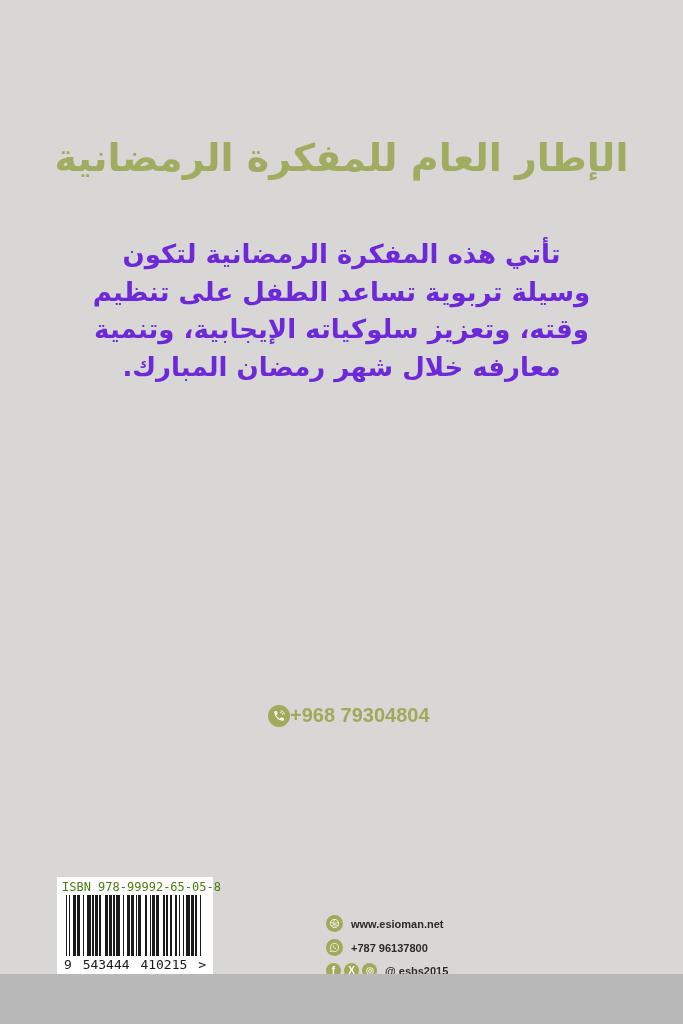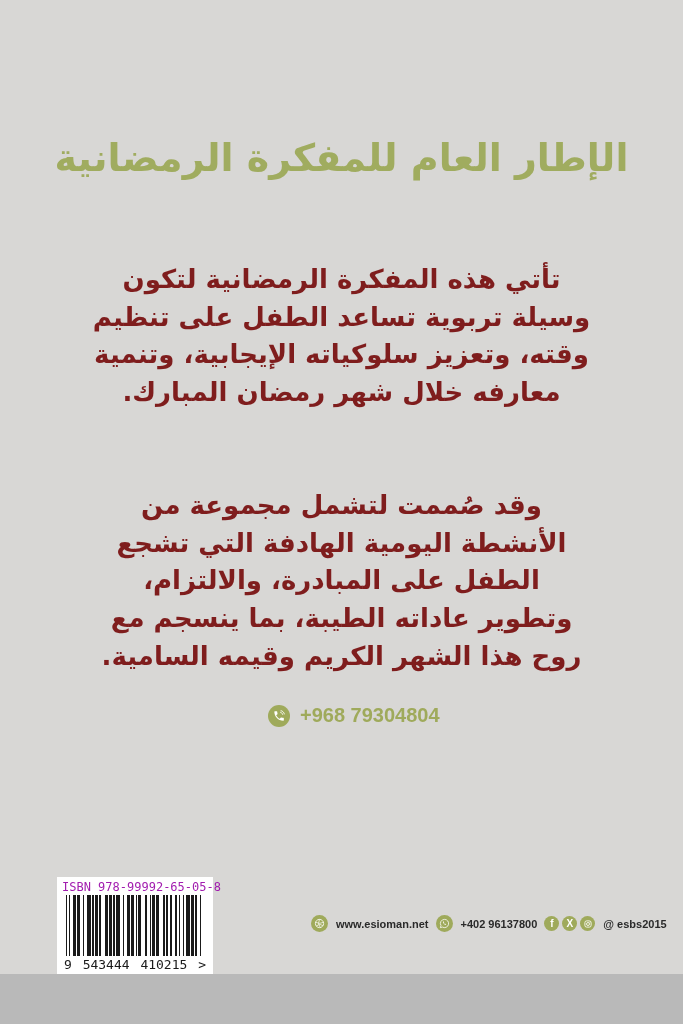--- a/index.html
+++ b/index.html
@@ -16,31 +16,31 @@
     position:absolute;top:136px;left:0;right:0;
     text-align:center;direction:rtl;
     font-size:38px;font-weight:bold;
     color:#a0ac5f;white-space:nowrap;
     letter-spacing:-0.5px;
   }
   .body-par{
     position:absolute;left:92px;right:92px;
     text-align:center;direction:rtl;
     font-size:26px;font-weight:bold;
-    line-height:1.45;color:#7f1d1d;margin-top:25px;
+    line-height:1.45;color:#6d28d9;
   }
   .par-1{top:236px;}
   .par-2{top:462px;}
 
   
   .contact-block{
     position:absolute;left:268px;top:704px;
     display:flex;flex-direction:column;gap:10px;
   }
-  .contact-row{display:flex;align-items:center;gap:10px;}
+  .contact-row{display:flex;align-items:center;gap:0;}
   .contact-text{
     font-size:20px;font-weight:bold;color:#9faa5b;
     font-family:"Liberation Sans", sans-serif;
   }
   .icon-circle{
     width:22px;height:22px;border-radius:50%;
     background:#9faa5b;display:flex;align-items:center;justify-content:center;
     flex:0 0 auto;
   }
   .icon-rsquare{
@@ -51,21 +51,21 @@
   .icon-circle svg,.icon-rsquare svg{display:block;}
 
   
   .barcode-box{
     position:absolute;left:57px;top:877px;width:156px;height:99px;
     background:#ffffff;box-sizing:border-box;padding:3px 5px 4px;
     display:flex;flex-direction:column;
   }
   .isbn-label{
     font-family:"DejaVu Sans Mono", monospace;
-    font-size:12px;color:#a21caf;text-align:center;
+    font-size:12px;color:#4d7c0f;text-align:center;
     white-space:nowrap;letter-spacing:0px;
   }
   .bars{flex:1;display:flex;align-items:stretch;margin:1px 4px 0;}
   .bars span{display:block;}
   .bars .bar{background:#1a1a1a;}
   .barcode-digits{
     font-family:"DejaVu Sans Mono", monospace;
     font-size:13px;color:#1a1a1a;
     display:flex;justify-content:space-between;
     padding:0 2px;margin-top:1px;
@@ -78,22 +78,22 @@
   .publisher-name-ar{
     font-size:12px;font-weight:bold;color:#b6935e;
     direction:rtl;line-height:1.1;margin-top:1px;
   }
   .publisher-name-en{
     font-size:5px;font-weight:bold;color:#b6935e;
     letter-spacing:0.4px;font-family:"Liberation Sans", sans-serif;
   }
 
   .footer-contacts{
-    position:absolute;left:311px;top:915px;
-    display:flex;gap:7px;
+    position:absolute;left:326px;top:915px;
+    display:flex;flex-direction:column;gap:7px;
   }
   .fc-row{display:flex;align-items:center;gap:8px;}
   .fc-text{
     font-size:11px;font-weight:bold;color:#2a2a2a;
     font-family:"Liberation Sans", sans-serif;white-space:nowrap;
   }
   .mini-circle{
     width:17px;height:17px;border-radius:50%;
     background:#9faa5b;display:flex;align-items:center;justify-content:center;
     flex:0 0 auto;
@@ -107,21 +107,20 @@
 </style>
 </head>
 <body>
 
 <div class="page">
 
   <div class="book-title">الإطار العام للمفكرة الرمضانية</div>
 
   <div class="body-par par-1">تأتي هذه المفكرة الرمضانية لتكون وسيلة تربوية تساعد الطفل على تنظيم وقته، وتعزيز سلوكياته الإيجابية، وتنمية معارفه خلال شهر رمضان المبارك.</div>
 
-  <div class="body-par par-2">وقد صُممت لتشمل مجموعة من الأنشطة اليومية الهادفة التي تشجع الطفل على المبادرة، والالتزام، وتطوير عاداته الطيبة، بما ينسجم مع روح هذا الشهر الكريم وقيمه السامية.</div>
 
   <div class="contact-block">
     <div class="contact-row">
       <span class="icon-circle">
         <svg width="14" height="14" viewBox="0 0 24 24">
           <path d="M7.1 10.6c1.3 2.6 3.5 4.8 6.1 6.1l2-2c.25-.25.62-.33.95-.22 1 .33 2.1.52 3.25.52.5 0 .9.4.9.9v3.2c0 .5-.4.9-.9.9C10.8 20 4 13.2 4 4.7c0-.5.4-.9.9-.9h3.2c.5 0 .9.4.9.9 0 1.15.19 2.25.52 3.25.1.33.03.7-.23.95l-2.19 1.7z" fill="#fff"></path>
           <path d="M14.5 5.5c1.9.5 3.4 2 3.9 3.9M15.5 2.8c2.8.7 5 2.9 5.7 5.7" stroke="#fff" stroke-width="1.4" fill="none" stroke-linecap="round"></path>
         </svg>
       </span>
       <span class="contact-text">+968 79304804</span>
@@ -215,21 +214,21 @@
       </span>
       <span class="fc-text">www.esioman.net</span>
     </div>
     <div class="fc-row">
       <span class="mini-circle">
         <svg width="11" height="11" viewBox="0 0 24 24">
           <path d="M12 3a9 9 0 0 0-7.7 13.6L3 21l4.5-1.2A9 9 0 1 0 12 3z" fill="none" stroke="#fff" stroke-width="1.7"></path>
           <path d="M8.8 7.8c-.6 2.3 1.7 6 4.6 7 1.1.4 2.1-.2 2.4-1.1l-2-1.3-1 .8c-.9-.6-2-1.8-2.4-2.8l.9-1L10.2 7.6z" fill="#fff"></path>
         </svg>
       </span>
-      <span class="fc-text">+402 96137800</span>
+      <span class="fc-text">+787 96137800</span>
     </div>
     <div class="fc-row">
       <span class="social-trio">
         <span class="mini-circle sm">
           <span class="mini-glyph">f</span>
         </span>
         <span class="mini-circle sm">
           <span class="mini-glyph">X</span>
         </span>
         <span class="mini-circle sm">

